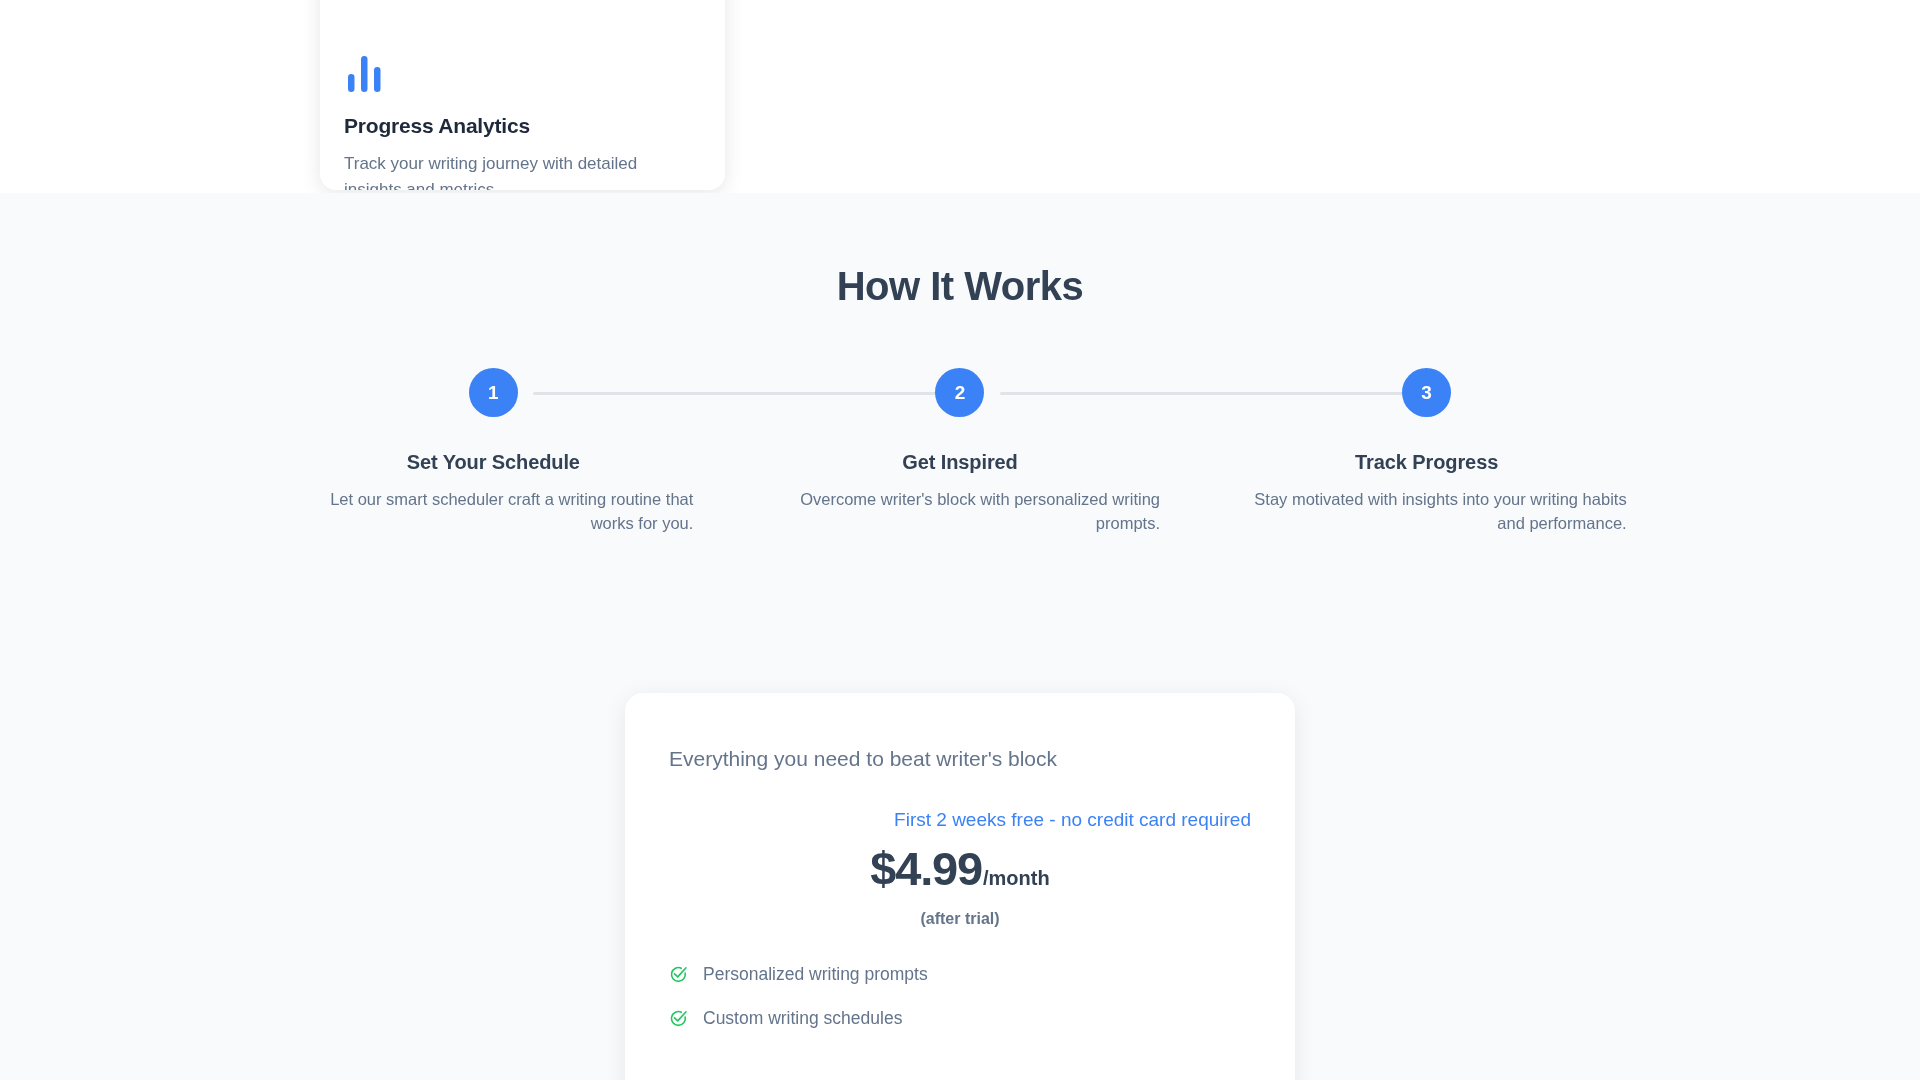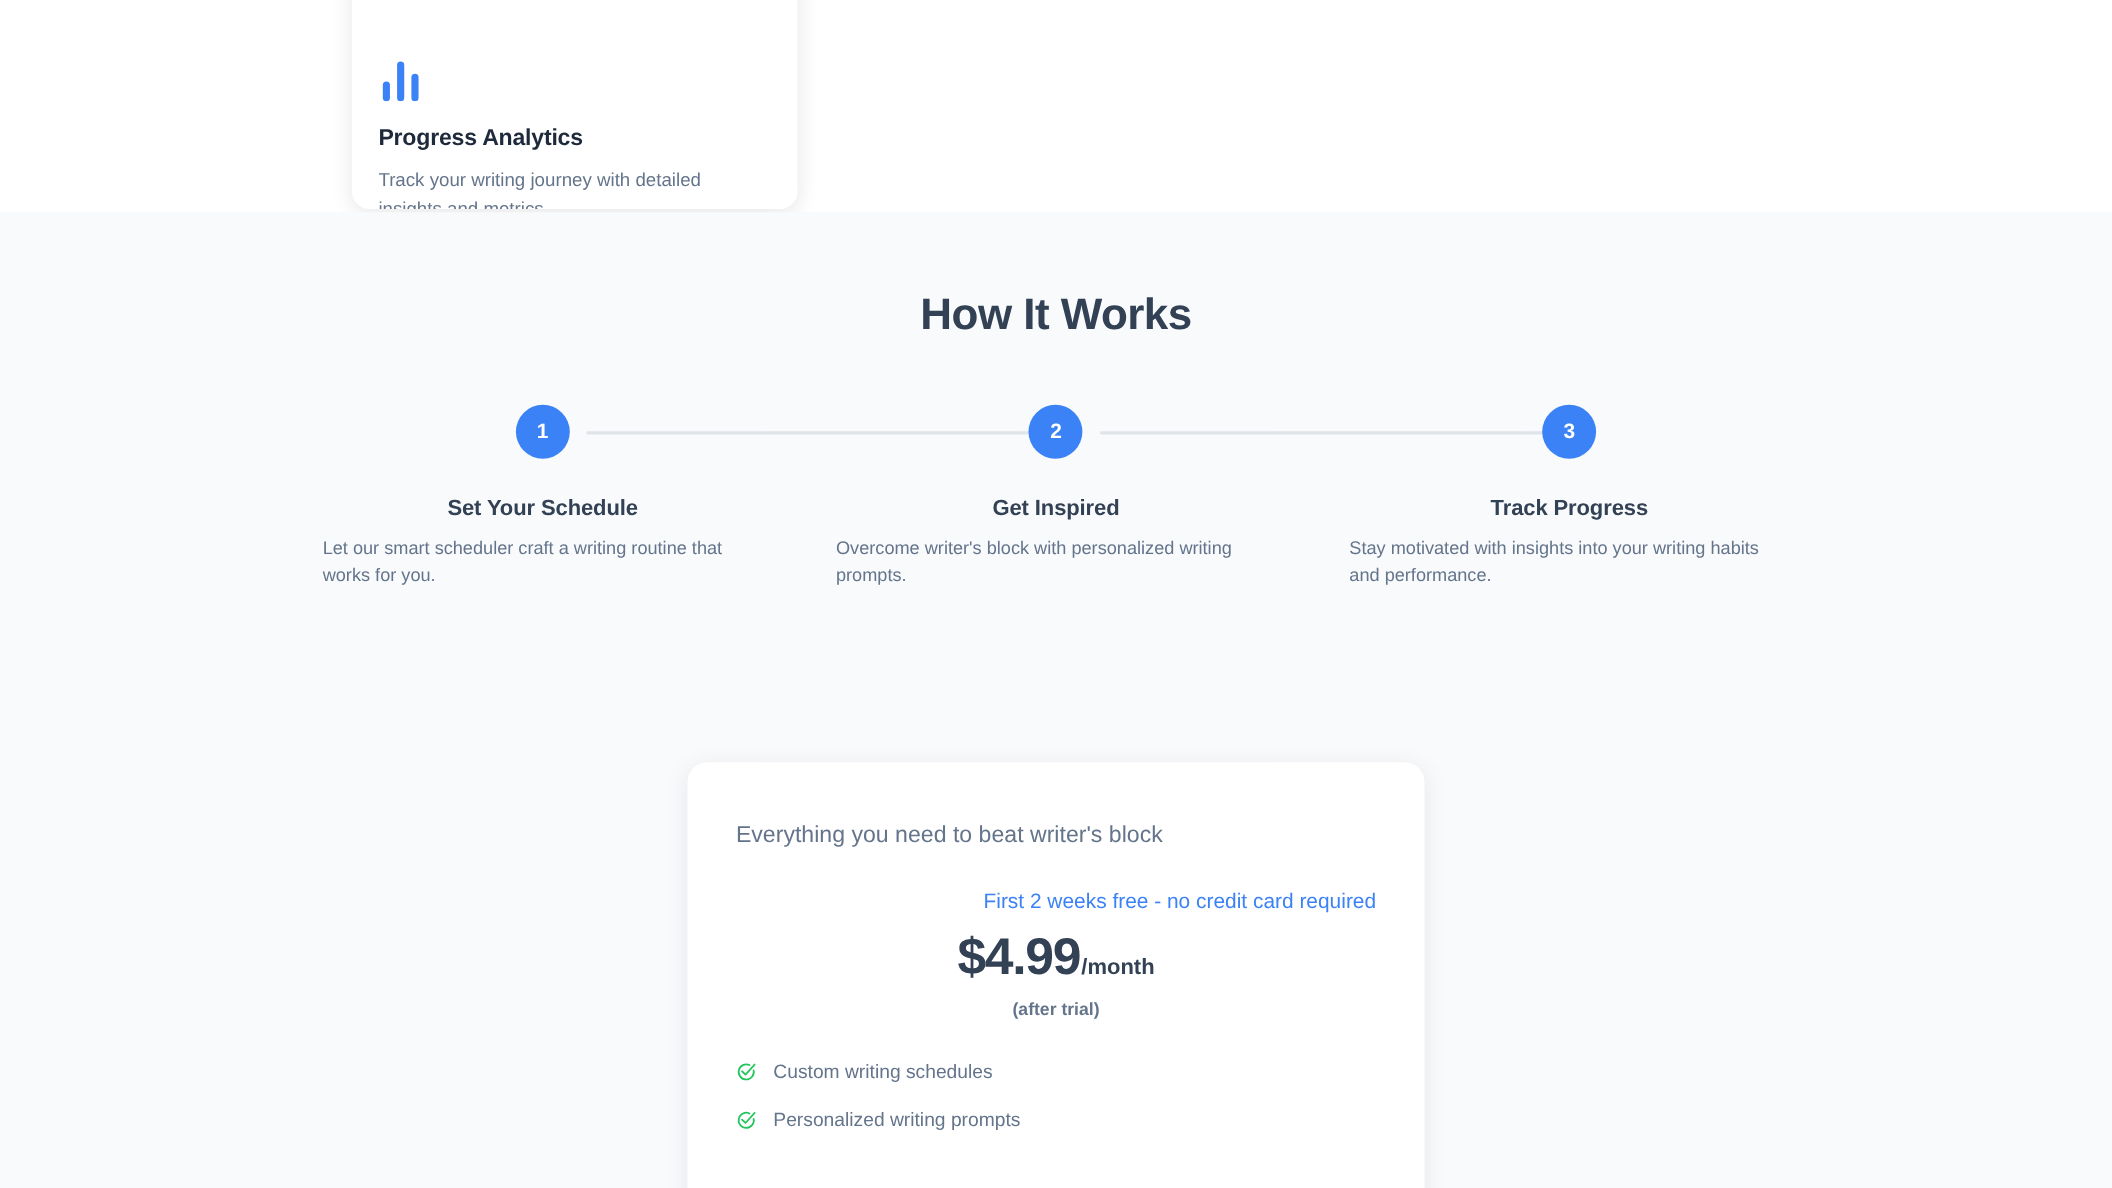--- a/index.html
+++ b/index.html
@@ -70,21 +70,21 @@
   .step:nth-child(2) .connector{ left:calc(50% + 40px); width:calc(100% - 62px); }
   .step:nth-child(3) .connector{ display:none; }
   .step-title{
     margin-top:34px;
     font-size:20px; font-weight:700; color:#334155;
     letter-spacing:-.1px; text-align:center;
   }
   .step-desc{
     margin-top:14px;
     font-size:16.5px; color:#64748b; line-height:1.45;
-    text-align:left; max-width:400px;
+    text-align:right; max-width:400px;
   }
 
   
   #pricing-section{
     position:absolute; left:0; top:693px; width:1920px; height:387px;
     background:#f8fafc;
   }
   #pricing-card{
     position:absolute; left:625px; top:693px;
     width:670px; height:420px;
@@ -189,24 +189,24 @@
     <span id="price-period">/month</span>
   </div>
   <div id="price-after">(after trial)</div>
 
   <ul id="feature-list">
     <li>
       <svg class="check" width="19" height="19" viewBox="0 0 24 24" fill="none">
         <path d="M21.5 3.5 L11 15 L7 11.2" stroke="#22c55e" stroke-width="2" stroke-linecap="round" stroke-linejoin="round"></path>
         <path d="M20.4 10.2 A8.7 8.7 0 1 1 15.6 4.1" stroke="#22c55e" stroke-width="2" stroke-linecap="round" fill="none"></path>
       </svg>
-      <span>Custom writing schedules</span>
+      <span>Personalized writing prompts</span>
     </li>
     <li>
       <svg class="check" width="19" height="19" viewBox="0 0 24 24" fill="none">
         <path d="M21.5 3.5 L11 15 L7 11.2" stroke="#22c55e" stroke-width="2" stroke-linecap="round" stroke-linejoin="round"></path>
         <path d="M20.4 10.2 A8.7 8.7 0 1 1 15.6 4.1" stroke="#22c55e" stroke-width="2" stroke-linecap="round" fill="none"></path>
       </svg>
-      <span>Personalized writing prompts</span>
+      <span>Custom writing schedules</span>
     </li>
 
   </ul>
 </div>
 
 </body></html>

